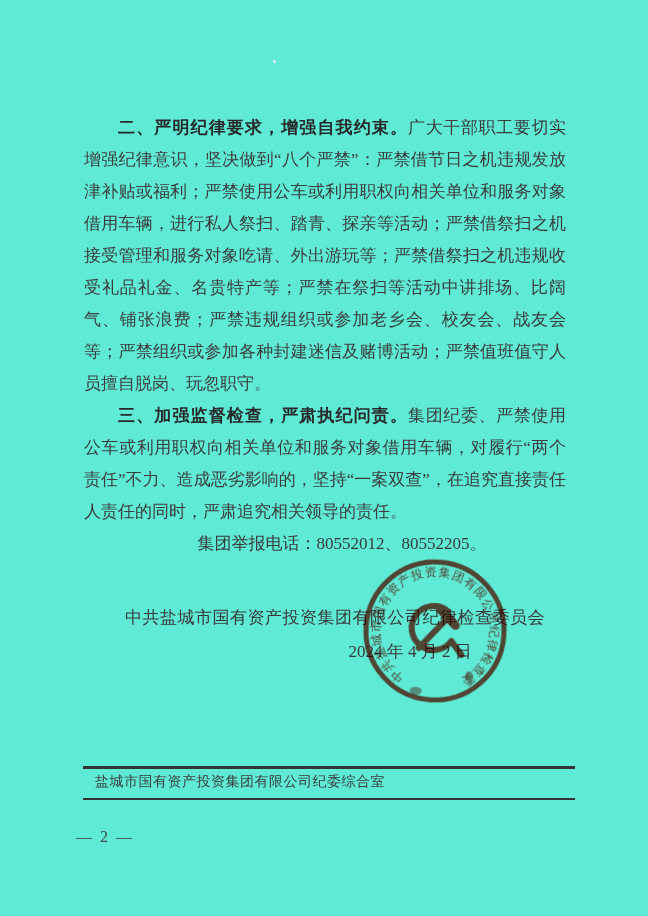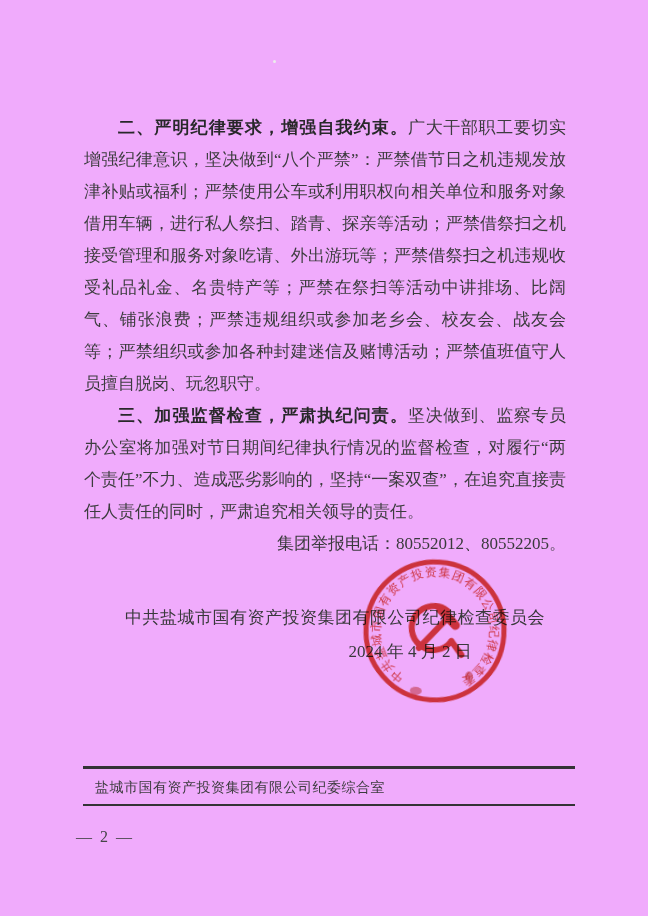--- a/index.html
+++ b/index.html
@@ -1,21 +1,21 @@
 <!DOCTYPE html>
 <html><head>
 <meta charset="utf-8">
 <style>
   html, body { margin: 0; padding: 0; background: #e9e9e9; }
   .page {
     position: relative;
     width: 648px;
     height: 916px;
     margin: 0 auto;
-    background: #f0abfc;
+    background: #5eead4;
     overflow: hidden;
     font-family: "Liberation Serif", "DejaVu Serif", serif;
     color: #3a3a3c;
   }
   .body-text {
     position: absolute;
     left: 84px;
     top: 112px;
     width: 482px;
     font-size: 17px;
@@ -27,21 +27,21 @@
     text-align: justify;
     text-justify: inter-character;
   }
   .para-heading {
     font-family: "Liberation Sans", "DejaVu Sans", sans-serif;
     font-weight: bold;
     color: #28282a;
     letter-spacing: 0.5px;
   }
   .para-body { color: #3c3c3e; }
-  .hotline { text-align: right; font-family: Liberation Serif, serif; }
+  .hotline { text-align: center; font-family: Liberation Serif, serif; }
   .signature {
     position: absolute;
     left: 84px;
     top: 604px;
     width: 482px;
     font-size: 17px;
     line-height: 28px;
   }
   .sig-org {
     text-align: center;
@@ -80,21 +80,21 @@
     left: 83px;
     top: 766px;
     width: 492px;
     border-top: 3px solid #333335;
     border-bottom: 2px solid #333335;
   }
   .footer-row {
     display: flex;
     justify-content: space-between;
     align-items: flex-start;
-    padding: 10px 30px 7px 12px;
+    padding: 4px 30px 7px 12px;
     font-size: 14px;
     line-height: 18px;
     color: #3b3b3d;
     letter-spacing: 0.5px;
   }
   .page-number {
     position: absolute;
     left: 76px;
     top: 828px;
     font-size: 16px;
@@ -113,21 +113,21 @@
 </style>
 </head>
 <body>
 
 <div class="page">
 
   <div class="scan-artifact"></div>
 
   <div class="body-text">
     <p class="para"><b class="para-heading">二、严明纪律要求，增强自我约束。</b><span class="para-body">广大干部职工要切实增强纪律意识，坚决做到“八个严禁”：严禁借节日之机违规发放津补贴或福利；严禁使用公车或利用职权向相关单位和服务对象借用车辆，进行私人祭扫、踏青、探亲等活动；严禁借祭扫之机接受管理和服务对象吃请、外出游玩等；严禁借祭扫之机违规收受礼品礼金、名贵特产等；严禁在祭扫等活动中讲排场、比阔气、铺张浪费；严禁违规组织或参加老乡会、校友会、战友会等；严禁组织或参加各种封建迷信及赌博活动；严禁值班值守人员擅自脱岗、玩忽职守。</span></p>
-    <p class="para"><b class="para-heading">三、加强监督检查，严肃执纪问责。</b><span class="para-body">坚决做到、监察专员办公室将加强对节日期间纪律执行情况的监督检查，对履行“两个责任”不力、造成恶劣影响的，坚持“一案双查”，在追究直接责任人责任的同时，严肃追究相关领导的责任。</span></p>
+    <p class="para"><b class="para-heading">三、加强监督检查，严肃执纪问责。</b><span class="para-body">集团纪委、严禁使用公车或利用职权向相关单位和服务对象借用车辆，对履行“两个责任”不力、造成恶劣影响的，坚持“一案双查”，在追究直接责任人责任的同时，严肃追究相关领导的责任。</span></p>
     <p class="para hotline">集团举报电话：80552012、80552205。</p>
   </div>
 
   <div class="signature">
     <div class="sig-org">中共盐城市国有资产投资集团有限公司纪律检查委员会</div>
     <div class="sig-date">2024 年 4 月 2 日</div>
   </div>
 
   <div class="stamp">
     <svg viewBox="0 0 150 150" width="150" height="150">

